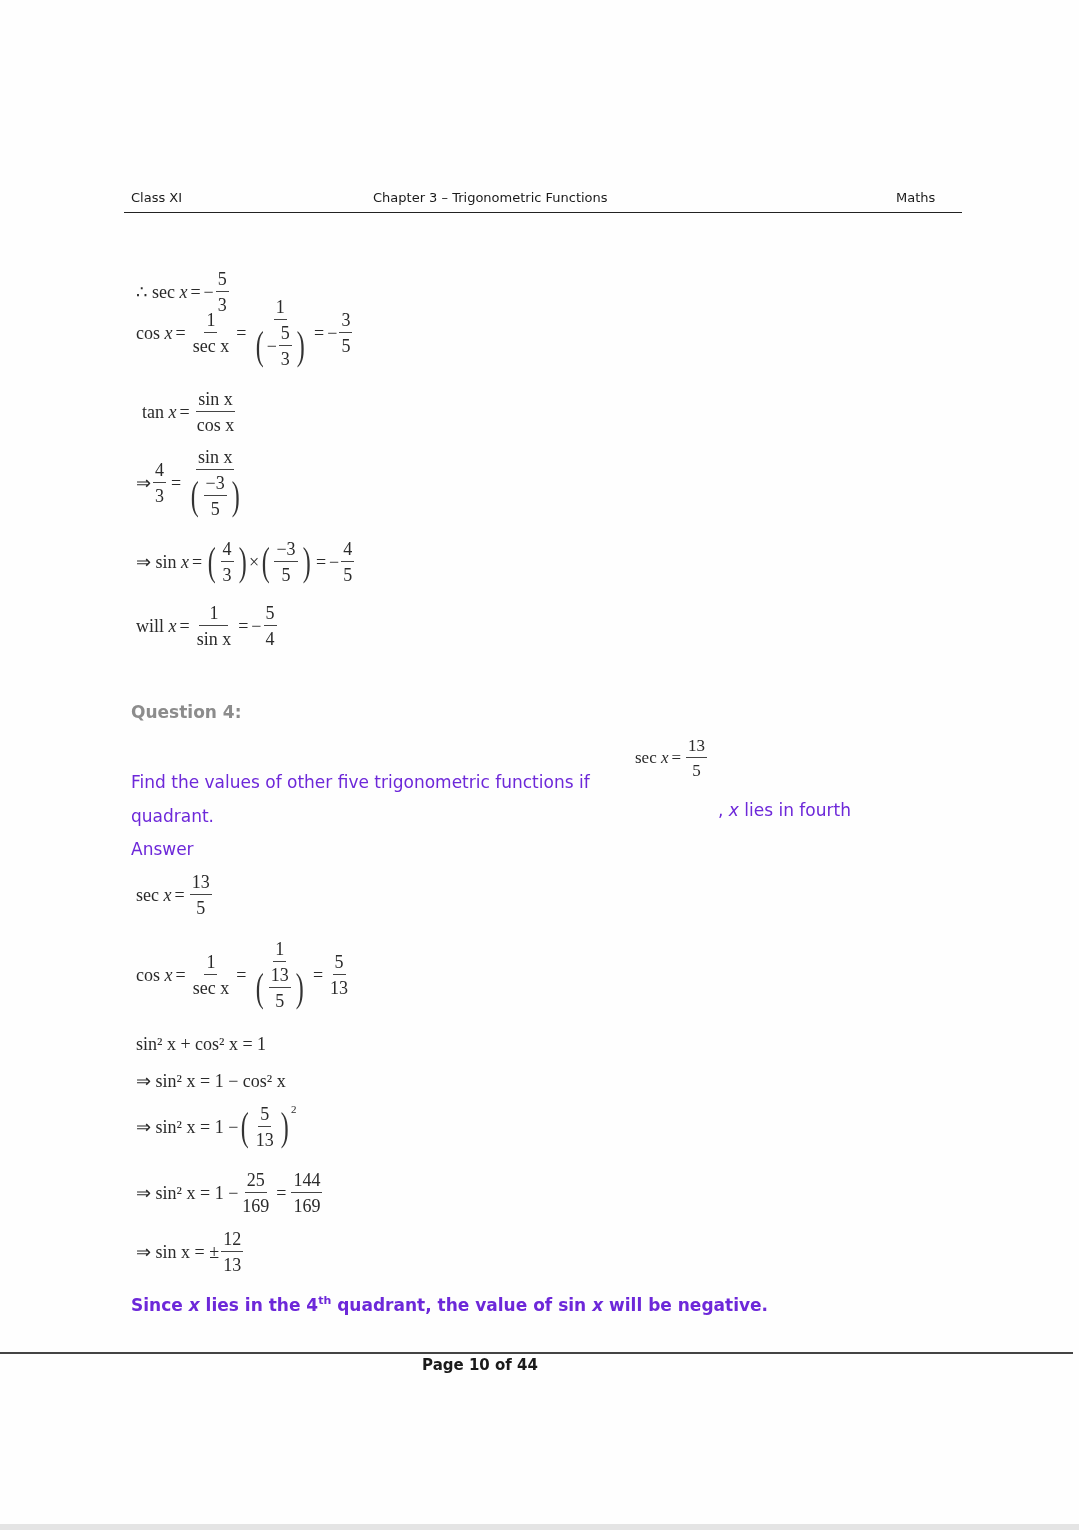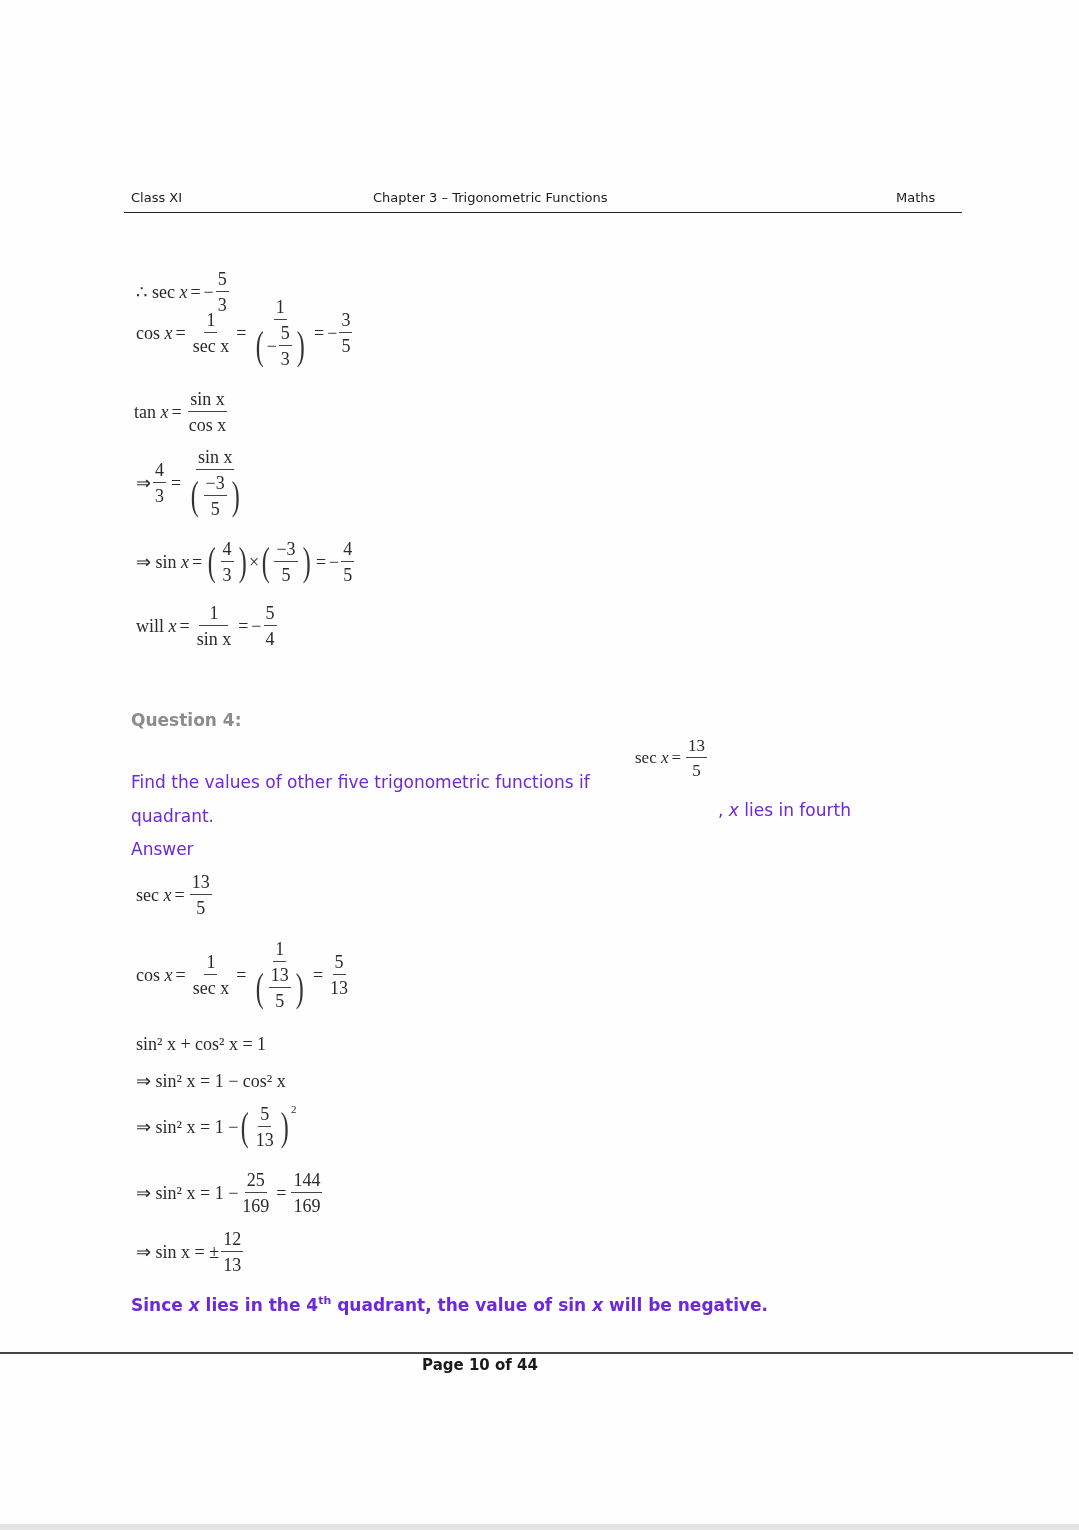--- a/index.html
+++ b/index.html
@@ -9,21 +9,21 @@
   .hdr-line { position:absolute; left:124px; top:212px; width:838px; height:1px; background:#222; }
   .m { position:absolute; font-family:"Liberation Serif", serif; font-size:18px; color:#2a2a2a; display:flex; align-items:center; white-space:nowrap; }
   .m i { font-style:italic; }
   .frac { display:inline-flex; flex-direction:column; align-items:center; margin:0 2px; vertical-align:middle; }
   .frac .n { padding:0 2px 3px; border-bottom:1px solid #444; line-height:1; text-align:center; }
   .frac .d { padding:4px 2px 0; line-height:1; text-align:center; }
   .op { margin:0 3px; }
   .paren { display:inline-flex; align-items:center; }
   .paren .pl, .paren .pr { font-size:40px; font-weight:100; line-height:1; transform:scaleX(0.6); color:#333; }
   .text { position:absolute; font-family:"DejaVu Sans", sans-serif; font-size:17px; color:#6d28d9; white-space:nowrap; }
-  .qtitle { position:absolute; left:131px; top:702px; font-family:"DejaVu Sans", sans-serif; font-weight:bold; font-size:17px; color:#8c8c8c;margin-top:8px; }
+  .qtitle { position:absolute; left:131px; top:702px; font-family:"DejaVu Sans", sans-serif; font-weight:bold; font-size:17px; color:#8c8c8c; }
   .footer-line { position:absolute; left:0; top:1352px; width:1073px; height:2px; background:#444; }
   .footer { position:absolute; top:1356px; left:0; width:960px; text-align:center; font-family:"DejaVu Sans", sans-serif; font-weight:bold; font-size:15px; }
   .bottom-bar { position:absolute; left:0; top:1524px; width:1079px; height:6px; background:#e4e4e4; }
   sup { font-size:11px; }
 </style>
 </head>
 <body>
 
 <div class="hdr sans" style="left:131px">Class XI</div>
 <div class="hdr sans" style="left:373px">Chapter 3 – Trigonometric Functions</div>
@@ -59,21 +59,21 @@
           <span class="pr">)</span>
         </span></span>
     </span>
   <span class="op">=</span><span>−</span>
   <span class="frac">
       <span class="n">3</span>
       <span class="d">5</span>
     </span>
 </div>
 
-<div class="m" style="left:134px; top:390px;justify-content:flex-end;">
+<div class="m" style="left:142px; top:390px;justify-content:flex-end;">
   <span>tan</span>&nbsp;<i>x</i><span class="op">=</span>
   <span class="frac">
       <span class="n">sin x</span>
       <span class="d">cos x</span>
     </span>
 </div>
 
 <div class="m" style="left:136px; top:448px;">
   <span>⇒</span>
   <span class="frac">

